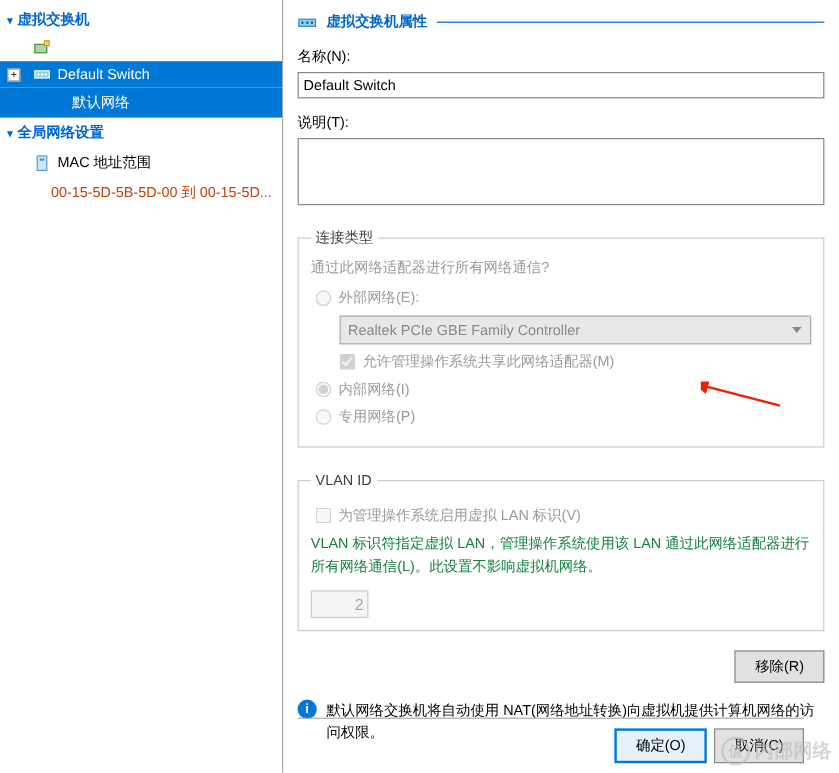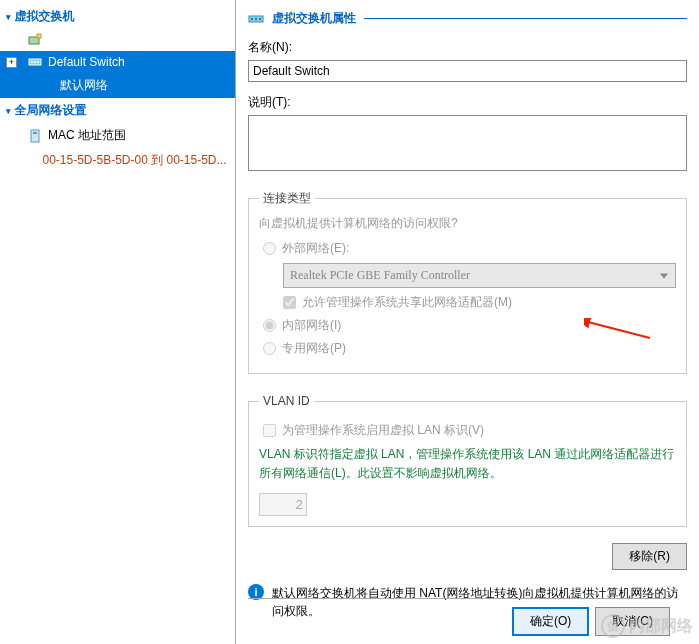--- a/index.html
+++ b/index.html
@@ -20,21 +20,21 @@
 .right-hdr .line { flex: 1; height: 1px; background: #0066cc; }
 .form-row { margin: 6px 0; }
 .label { margin-bottom: 4px; }
 .text-input { width: 100%; border: 1px solid #888; padding: 3px 4px; font-size: 12px; font-family: inherit; }
 .textarea { width: 100%; height: 56px; border: 1px solid #888; resize: none; }
 .fieldset { border: 1px solid #ccc; margin: 10px 0; padding: 8px 10px 10px; color: #9a9a9a; }
 .fieldset legend { padding: 0 4px; color: #404040; font-size: 12px; }
 .question { margin-bottom: 8px; }
 .radio-row { display: flex; align-items: center; gap: 6px; margin: 6px 0 6px 4px; }
 .radio-row input[type=radio] { margin: 0; }
-.select-row { margin: 0 0 6px 24px; font-family: Liberation Serif, serif; }
+.select-row { margin: 0 0 6px 24px; }
 .select { width: 100%; border: 1px solid #aaa; background: #e8e8e8; padding: 4px 6px; color: #888; appearance: none; position: relative; }
 .select-wrap { position: relative; }
 .select-wrap::after { content: ""; position: absolute; right: 8px; top: 50%; width: 0; height: 0; border-left: 4px solid transparent; border-right: 4px solid transparent; border-top: 5px solid #888; transform: translateY(-50%); }
 .check-row { display: flex; align-items: center; gap: 6px; margin: 6px 0 6px 24px; }
 .vlan-input { width: 48px; border: 1px solid #ccc; padding: 3px; text-align: right; color: #aaa; background: #f5f5f5; margin-top: 4px; }
 .vlan-text { color: #15803d; line-height: 1.6; margin: 6px 0; }
 .remove-row { text-align: right; margin-top: 6px; }
 .btn { border: 1px solid #888; background: #e1e1e1; padding: 4px 16px; font-size: 12px; font-family: inherit; cursor: pointer; }
 .info-row { display: flex; gap: 8px; margin: 14px 0 0; }
 .info-ico { width: 16px; height: 16px; border-radius: 50%; background: #0078d7; color: #fff; font-size: 11px; line-height: 16px; text-align: center; font-weight: bold; flex-shrink: 0; }
@@ -104,21 +104,21 @@
       <input class="text-input" type="text" value="Default Switch" style="">
     </div>
 
     <div class="form-row">
       <div class="label"><span>说明(T):</span></div>
       <textarea class="textarea" style=""></textarea>
     </div>
 
     <fieldset class="fieldset">
       <legend>连接类型</legend>
-      <div class="question">向虚拟机提供计算机网络的访问权限?</div>
+      <div class="question">通过此网络适配器进行所有网络通信?</div>
       <div class="radio-row">
         <input type="radio" name="conn" disabled="" style="">
         <span>外部网络(E):</span>
       </div>
       <div class="select-row select-wrap">
         <div class="select"><span>Realtek PCIe GBE Family Controller</span></div>
       </div>
       <div class="check-row">
         <input type="checkbox" checked="" disabled="" style="">
         <span>允许管理操作系统共享此网络适配器(M)</span>

